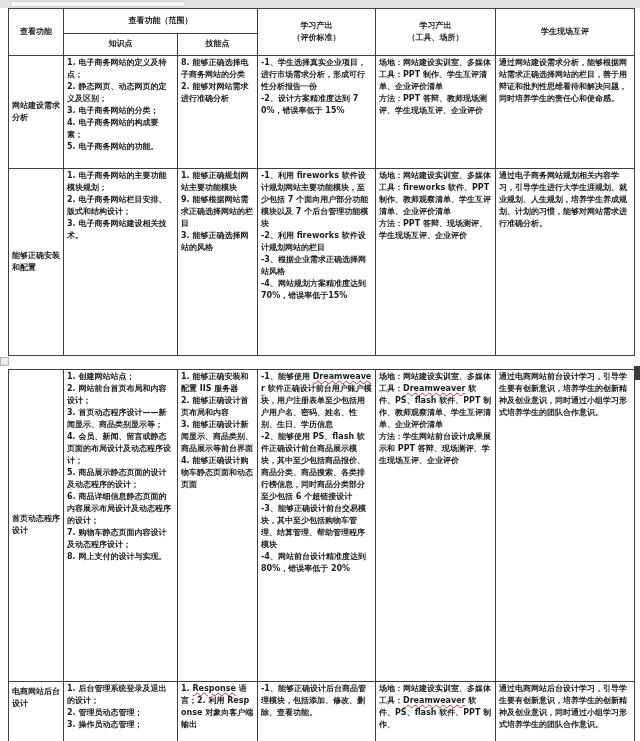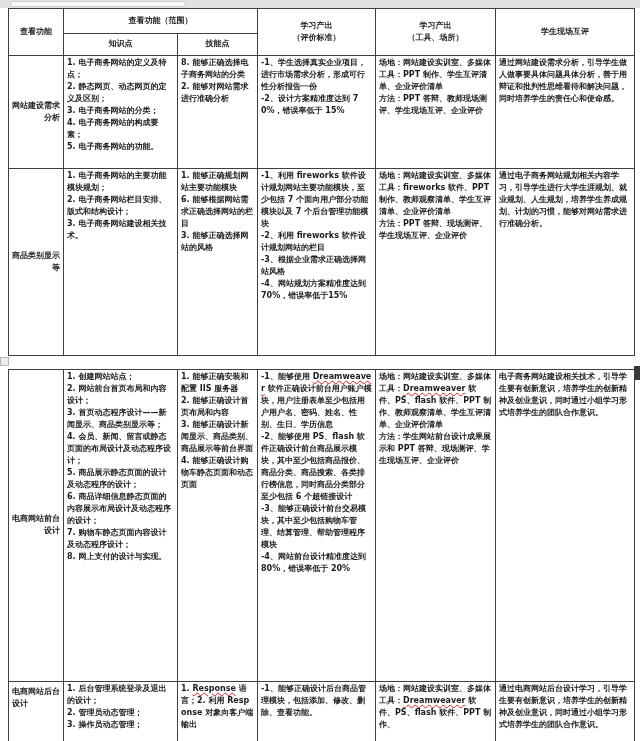--- a/index.html
+++ b/index.html
@@ -17,21 +17,21 @@
     padding:1px 3px 2px 3px;
     vertical-align:top;
     font-size:8px;line-height:12px;
     color:#1c1c1c;font-weight:bold;
     white-space:pre-line;
     word-break:break-all;
     overflow:hidden;
     text-align:left;
   }
   th{text-align:center;vertical-align:middle;white-space:pre-line;}
-  .module-cell{vertical-align:middle;text-align:right;}
+  .module-cell{vertical-align:middle;}
   .module-top{vertical-align:top;padding-top:4px;}
   .gap{height:13px;position:relative;}
   .handle{position:absolute;left:-8px;top:1px;width:9px;height:9px;border:1px solid #b5b5b5;background:#ececec;box-sizing:border-box;}
   .cursor-mark{position:absolute;right:0px;top:366px;width:6px;height:14px;background:#3a3a3a;}
   .misspell{
     text-decoration-line:underline;
     text-decoration-style:wavy;
     text-decoration-color:#e02020;
     text-decoration-thickness:1px;
     text-underline-offset:1px;
@@ -77,29 +77,29 @@
 3. 电子商务网站的分类；
 4. 电子商务网站的构成要素；
 5. 电子商务网站的功能。</td>
       <td class="decorate">8. 能够正确选择电子商务网站的分类
 2. 能够对网站需求进行准确分析</td>
       <td class="decorate">-1、学生选择真实企业项目，进行市场需求分析，形成可行性分析报告一份
 -2、设计方案精准度达到 70%，错误率低于 15%</td>
       <td class="decorate"><b>场地：</b>网站建设实训室、多媒体
 <b>工具：</b>PPT 制作、学生互评清单、企业评价清单
 <b>方法：</b>PPT 答辩、教师现场测评、学生现场互评、企业评价</td>
-      <td class="decorate">通过网站建设需求分析，引导学生做人做事要具体问题具体分析，善于用辩证和批判性思维看待和解决问题，同时培养学生的责任心和使命感。</td>
+      <td class="decorate">通过网站建设需求分析，能够根据网站需求正确选择网站的栏目，善于用辩证和批判性思维看待和解决问题，同时培养学生的责任心和使命感。</td>
     </tr>
     <tr style="height:187px">
-      <td class="module-cell">商品类别显示等</td>
+      <td class="module-cell">能够正确安装和配置</td>
       <td class="decorate">1. 电子商务网站的主要功能模块规划；
 2. 电子商务网站栏目安排、版式和结构设计；
 3. 电子商务网站建设相关技术。</td>
       <td class="decorate">1. 能够正确规划网站主要功能模块
-6. 能够根据网站需求正确选择网站的栏目
+9. 能够根据网站需求正确选择网站的栏目
 3. 能够正确选择网站的风格</td>
       <td class="decorate">-1、利用 fireworks 软件设计规划网站主要功能模块，至少包括 7 个面向用户部分功能模块以及 7 个后台管理功能模块
 -2、利用 fireworks 软件设计规划网站的栏目
 -3、根据企业需求正确选择网站风格
 -4、网站规划方案精准度达到 70%，错误率低于15%</td>
       <td class="decorate"><b>场地：</b>网站建设实训室、多媒体
 <b>工具：</b>fireworks 软件、PPT 制作、教师观察清单、学生互评清单、企业评价清单
 <b>方法：</b>PPT 答辩、现场测评、学生现场互评、企业评价</td>
       <td class="decorate">通过电子商务网站规划相关内容学习，引导学生进行大学生涯规划、就业规划、人生规划，培养学生养成规划、计划的习惯，能够对网站需求进行准确分析。</td>
     </tr>
@@ -114,41 +114,41 @@
     <colgroup>
       <col style="width:55px">
         <col style="width:114px">
         <col style="width:80px">
       <col style="width:118px">
         <col style="width:120px">
         <col style="width:139px">
     </colgroup>
     <tbody>
         <tr style="height:312px">
-      <td class="module-cell">电商网站前台设计</td>
+      <td class="module-cell">首页动态程序设计</td>
       <td class="decorate">1. 创建网站站点；
 2. 网站前台首页布局和内容设计；
 3. 首页动态程序设计——新闻显示、商品类别显示等；
 4. 会员、新闻、留言或静态页面的布局设计及动态程序设计；
 5. 商品展示静态页面的设计及动态程序的设计；
 6. 商品详细信息静态页面的内容展示布局设计及动态程序的设计；
 7. 购物车静态页面内容设计及动态程序设计；
 8. 网上支付的设计与实现。</td>
       <td class="decorate">1. 能够正确安装和配置 IIS 服务器
 2. 能够正确设计首页布局和内容
 3. 能够正确设计新闻显示、商品类别、商品展示等前台界面
 4. 能够正确设计购物车静态页面和动态页面</td>
       <td class="decorate">-1、能够使用 <span class="misspell">Dreamweaver</span> 软件正确设计前台用户账户模块，用户注册表单至少包括用户用户名、密码、姓名、性别、生日、学历信息
 -2、能够使用 PS、flash 软件正确设计前台商品展示模块，其中至少包括商品报价、商品分类、商品搜索、各类排行榜信息，同时商品分类部分至少包括 6 个超链接设计
 -3、能够正确设计前台交易模块，其中至少包括购物车管理、结算管理、帮助管理程序模块
 -4、网站前台设计精准度达到 80%，错误率低于 20%</td>
       <td class="decorate"><b>场地：</b>网站建设实训室、多媒体
 <b>工具：</b><span class="misspell">Dreamweaver</span> 软件、PS、flash 软件、PPT 制作、教师观察清单、学生互评清单、企业评价清单
 <b>方法：</b>学生网站前台设计成果展示和 PPT 答辩、现场测评、学生现场互评、企业评价</td>
-      <td class="decorate">电子商务网站建设相关技术，引导学生要有创新意识，培养学生的创新精神及创业意识，同时通过小组学习形式培养学生的团队合作意识。</td>
+      <td class="decorate">通过电商网站前台设计学习，引导学生要有创新意识，培养学生的创新精神及创业意识，同时通过小组学习形式培养学生的团队合作意识。</td>
     </tr>
     <tr style="height:170px">
       <td class="module-top">电商网站后台设计</td>
       <td class="decorate">1. 后台管理系统登录及退出的设计；
 2. 管理员动态管理；
 3. 操作员动态管理；</td>
       <td class="decorate">1. <span class="misspell">Response</span> 语言；2. 利用 Response 对象向客户端输出</td>
       <td class="decorate">-1、能够正确设计后台商品管理模块，包括添加、修改、删除、查看功能。</td>
       <td class="decorate"><b>场地：</b>网站建设实训室、多媒体
 <b>工具：</b><span class="misspell">Dreamweaver</span> 软件、PS、flash 软件、PPT 制作、</td>

